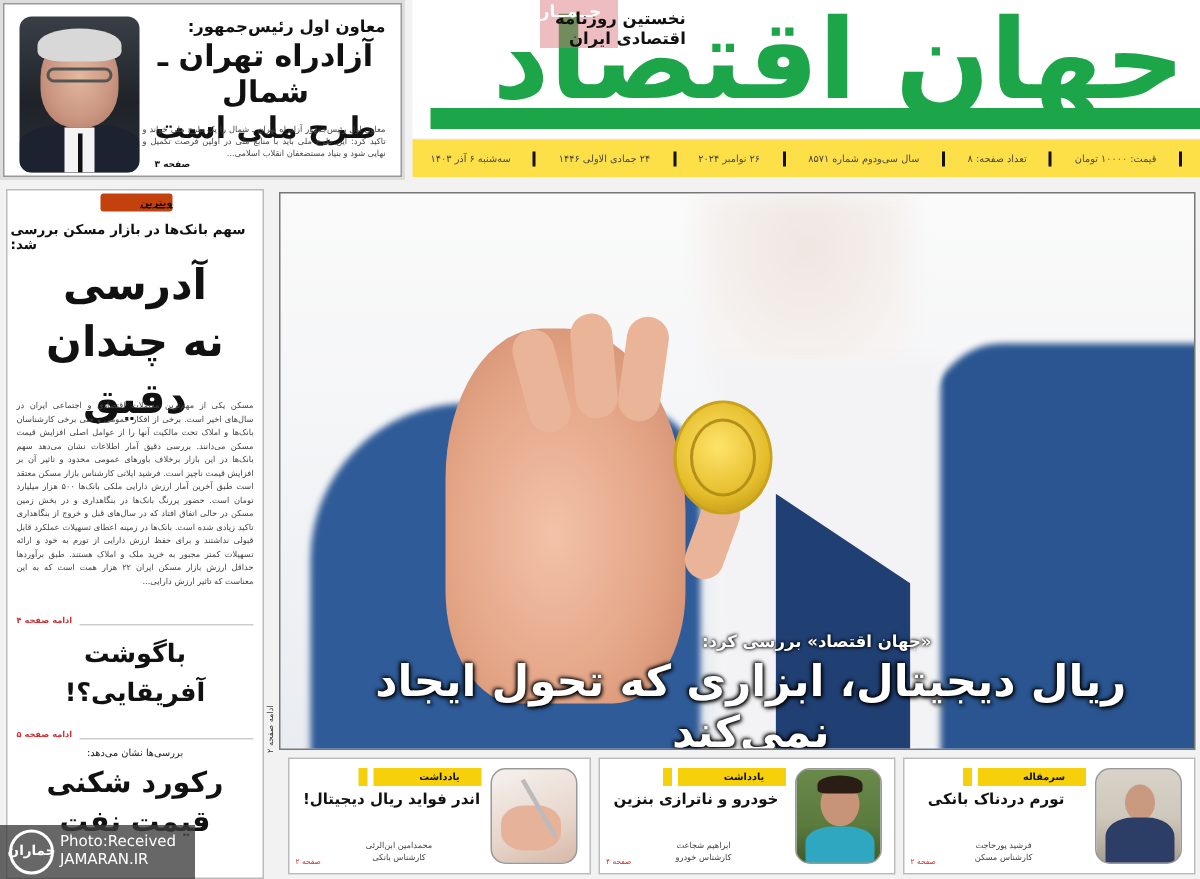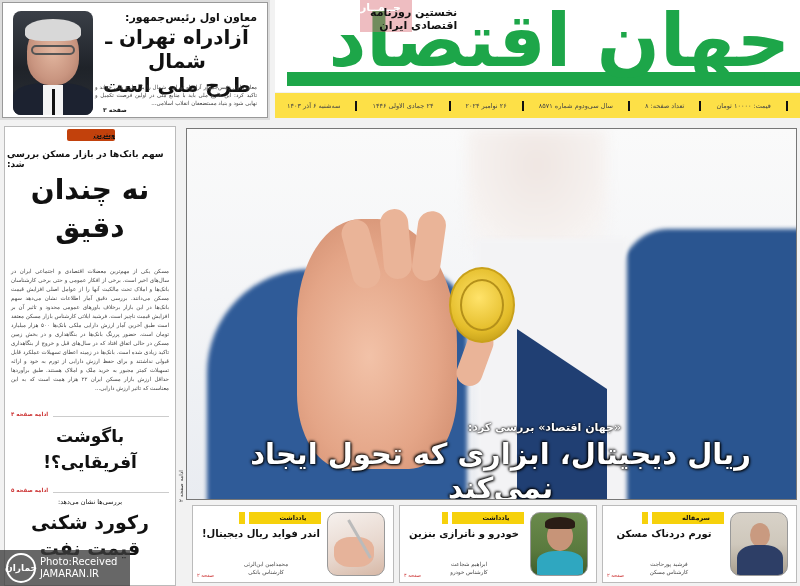--- a/index.html
+++ b/index.html
@@ -210,20 +210,21 @@
   <span>تعداد صفحه: ۸</span>
   <span class="sep"></span>
   <span>قیمت: ۱۰۰۰۰ تومان</span>
   <span class="sep"></span>
 </div>
 
 <div class="left-col">
   <div class="badge rtl">ویترین</div>
   <div class="lc-kicker rtl">سهم بانک‌ها در بازار مسکن بررسی شد:</div>
   <div class="lc-title rtl">
+    <div>آدرسی</div>
     <div>نه چندان دقیق</div>
   </div>
   <div class="lc-body rtl">مسکن یکی از مهم‌ترین معضلات اقتصادی و اجتماعی ایران در سال‌های اخیر است. برخی از افکار عمومی و حتی برخی کارشناسان بانک‌ها و املاک تحت مالکیت آنها را از عوامل اصلی افزایش قیمت مسکن می‌دانند. بررسی دقیق آمار اطلاعات نشان می‌دهد سهم بانک‌ها در این بازار برخلاف باورهای عمومی محدود و تاثیر آن بر افزایش قیمت ناچیز است. فرشید ایلاتی کارشناس بازار مسکن معتقد است طبق آخرین آمار ارزش دارایی ملکی بانک‌ها ۵۰۰ هزار میلیارد تومان است. حضور پررنگ بانک‌ها در بنگاهداری و در بخش زمین مسکن در حالی اتفاق افتاد که در سال‌های قبل و خروج از بنگاهداری تاکید زیادی شده است. بانک‌ها در زمینه اعطای تسهیلات عملکرد قابل قبولی نداشتند و برای حفظ ارزش دارایی از تورم به خود و ارائه تسهیلات کمتر مجبور به خرید ملک و املاک هستند. طبق برآوردها حداقل ارزش بازار مسکن ایران ۲۲ هزار همت است که به این معناست که تاثیر ارزش دارایی...</div>
   <div class="lc-ref rtl" style="top:284px;">ادامه صفحه ۴</div>
   <div class="lc-div" style="top:289px; left:48px;"></div>
   <div class="lc-title2 rtl" style="top:296px;">
     <div>باگوشت آفریقایی؟!</div>
   </div>
   <div class="lc-ref rtl" style="top:360px;">ادامه صفحه ۵</div>
   <div class="lc-div" style="top:365px; left:48px;"></div>
@@ -253,21 +254,21 @@
 </div>
 <div class="hero-side-ref rtl">ادامه صفحه ۲</div>
 
 <div class="card" style="left:602px; width:195px;">
   <div class="thumb" style="background:linear-gradient(180deg,#d8d2c8 0%,#cfc8bc 50%,#a89e8e 100%);">
     <div style="position:absolute;left:19px;top:10px;width:20px;height:24px;border-radius:50%;background:#c99a80;"></div>
     <div style="position:absolute;left:6px;top:32px;width:46px;height:32px;border-radius:40% 40% 0 0;background:#2d3e66;"></div>
   </div>
   <div class="tag-stub"></div>
   <div class="tag rtl">سرمقاله</div>
-  <div class="c-title rtl">تورم دردناک مسکن</div>
+  <div class="c-title rtl">تورم دردناک بانکی</div>
   <div class="c-author rtl">
     <div>فرشید پورحاجت</div>
     <div>کارشناس مسکن</div>
   </div>
   <div class="c-ref rtl">صفحه ۲</div>
 </div>
 
 <div class="card" style="left:399px; width:198px;">
   <div class="thumb" style="background:linear-gradient(180deg,#6a8a4c 0%,#5a7a3e 60%,#3e5c2a 100%);">
     <div style="position:absolute;left:16px;top:8px;width:26px;height:30px;border-radius:50%;background:#c79478;"></div>

